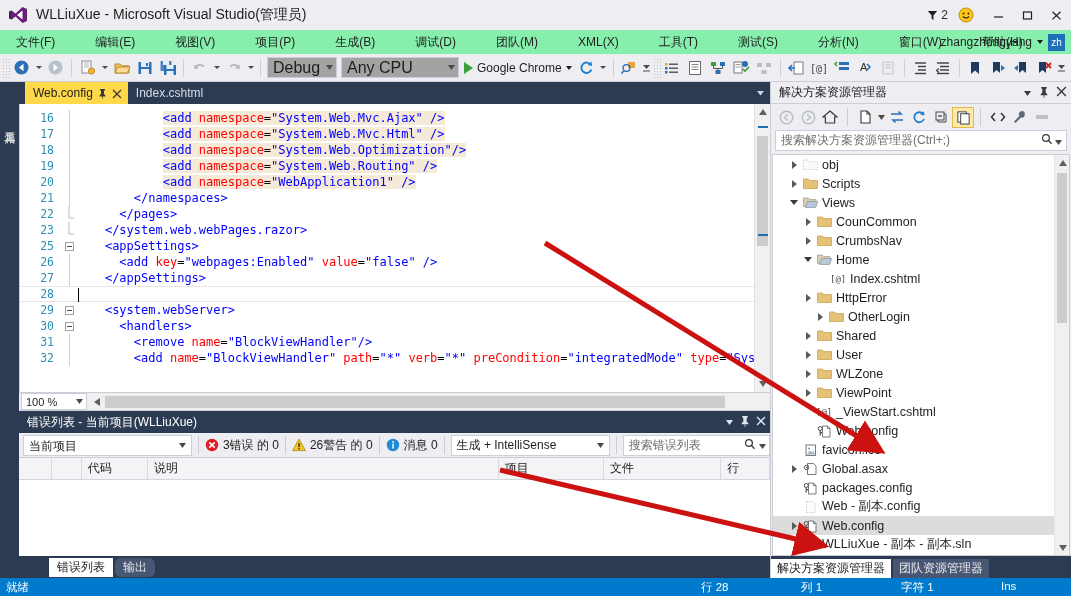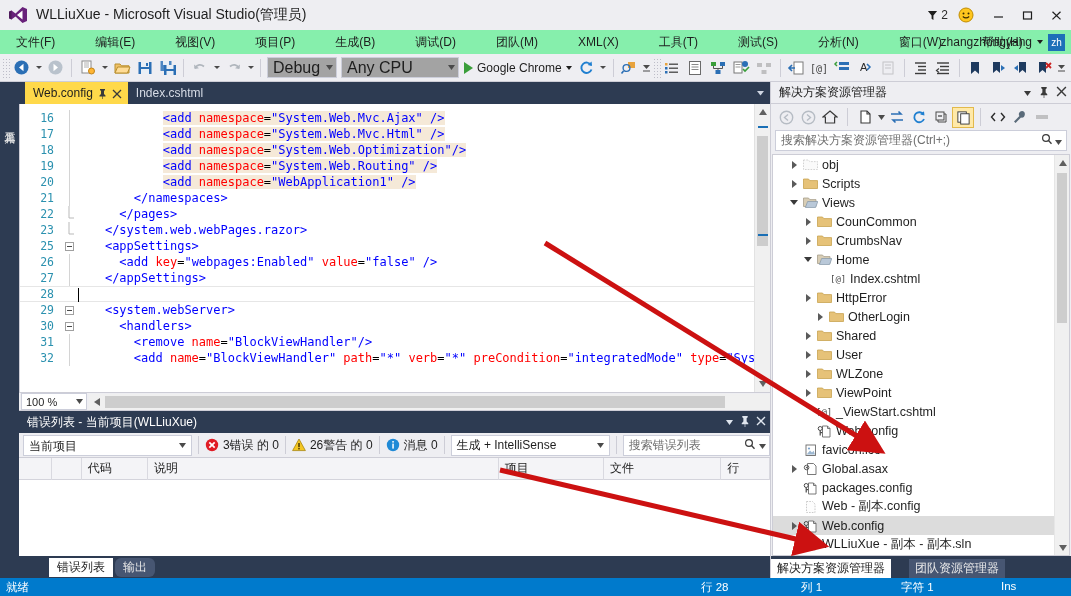--- a/index.html
+++ b/index.html
@@ -207,21 +207,21 @@
   .texp { width:14px; height:19px; display:flex;align-items:center;justify-content:center; flex:none;}
   .tri-r { width:0;height:0;border-top:4px solid transparent;border-bottom:4px solid transparent;border-left:5px solid #5a5a5a;}
   .tri-d { width:0;height:0;border-left:4px solid transparent;border-right:4px solid transparent;border-top:5px solid #3a3a3a;}
   .ticon { width:18px;height:19px;display:flex;align-items:center;justify-content:center;flex:none;}
   .tlabel { padding-left:3px; }
   .sol-vscroll { position:absolute; right:0; top:0; bottom:0; width:15px; background:#f0f0f0; border-left:1px solid #e6e6e6;}
   .sol-vthumb { position:absolute; left:2px;right:2px; top:18px; height:150px; background:#cdcdcd;}
   .sol-tabs { height:22px; background:#2d3b52; display:flex;align-items:flex-end; }
   .sol-tab { height:19px; padding:0 6px; font-size:12px; display:flex;align-items:center;}
   .sol-tab.active { background:#fff; color:#1e1e1e; }
-  .sol-tab.inactive { background:#475672; color:#eaeaea; margin-left:18px;}
+  .sol-tab.inactive { background:#475672; color:#eaeaea; margin-left:2px;}
 
   
   .statusbar {
     position:absolute; left:0; right:0; bottom:0; height:18px; background:#007acc;
     display:flex; align-items:center; color:#fff; font-size:11.5px;
   }
   .sb-left { padding-left:6px; }
   .sb-right { margin-left:auto; display:flex; }
   .sb-cell { width:100px; }
   .sb-cell.small { width:70px; }

